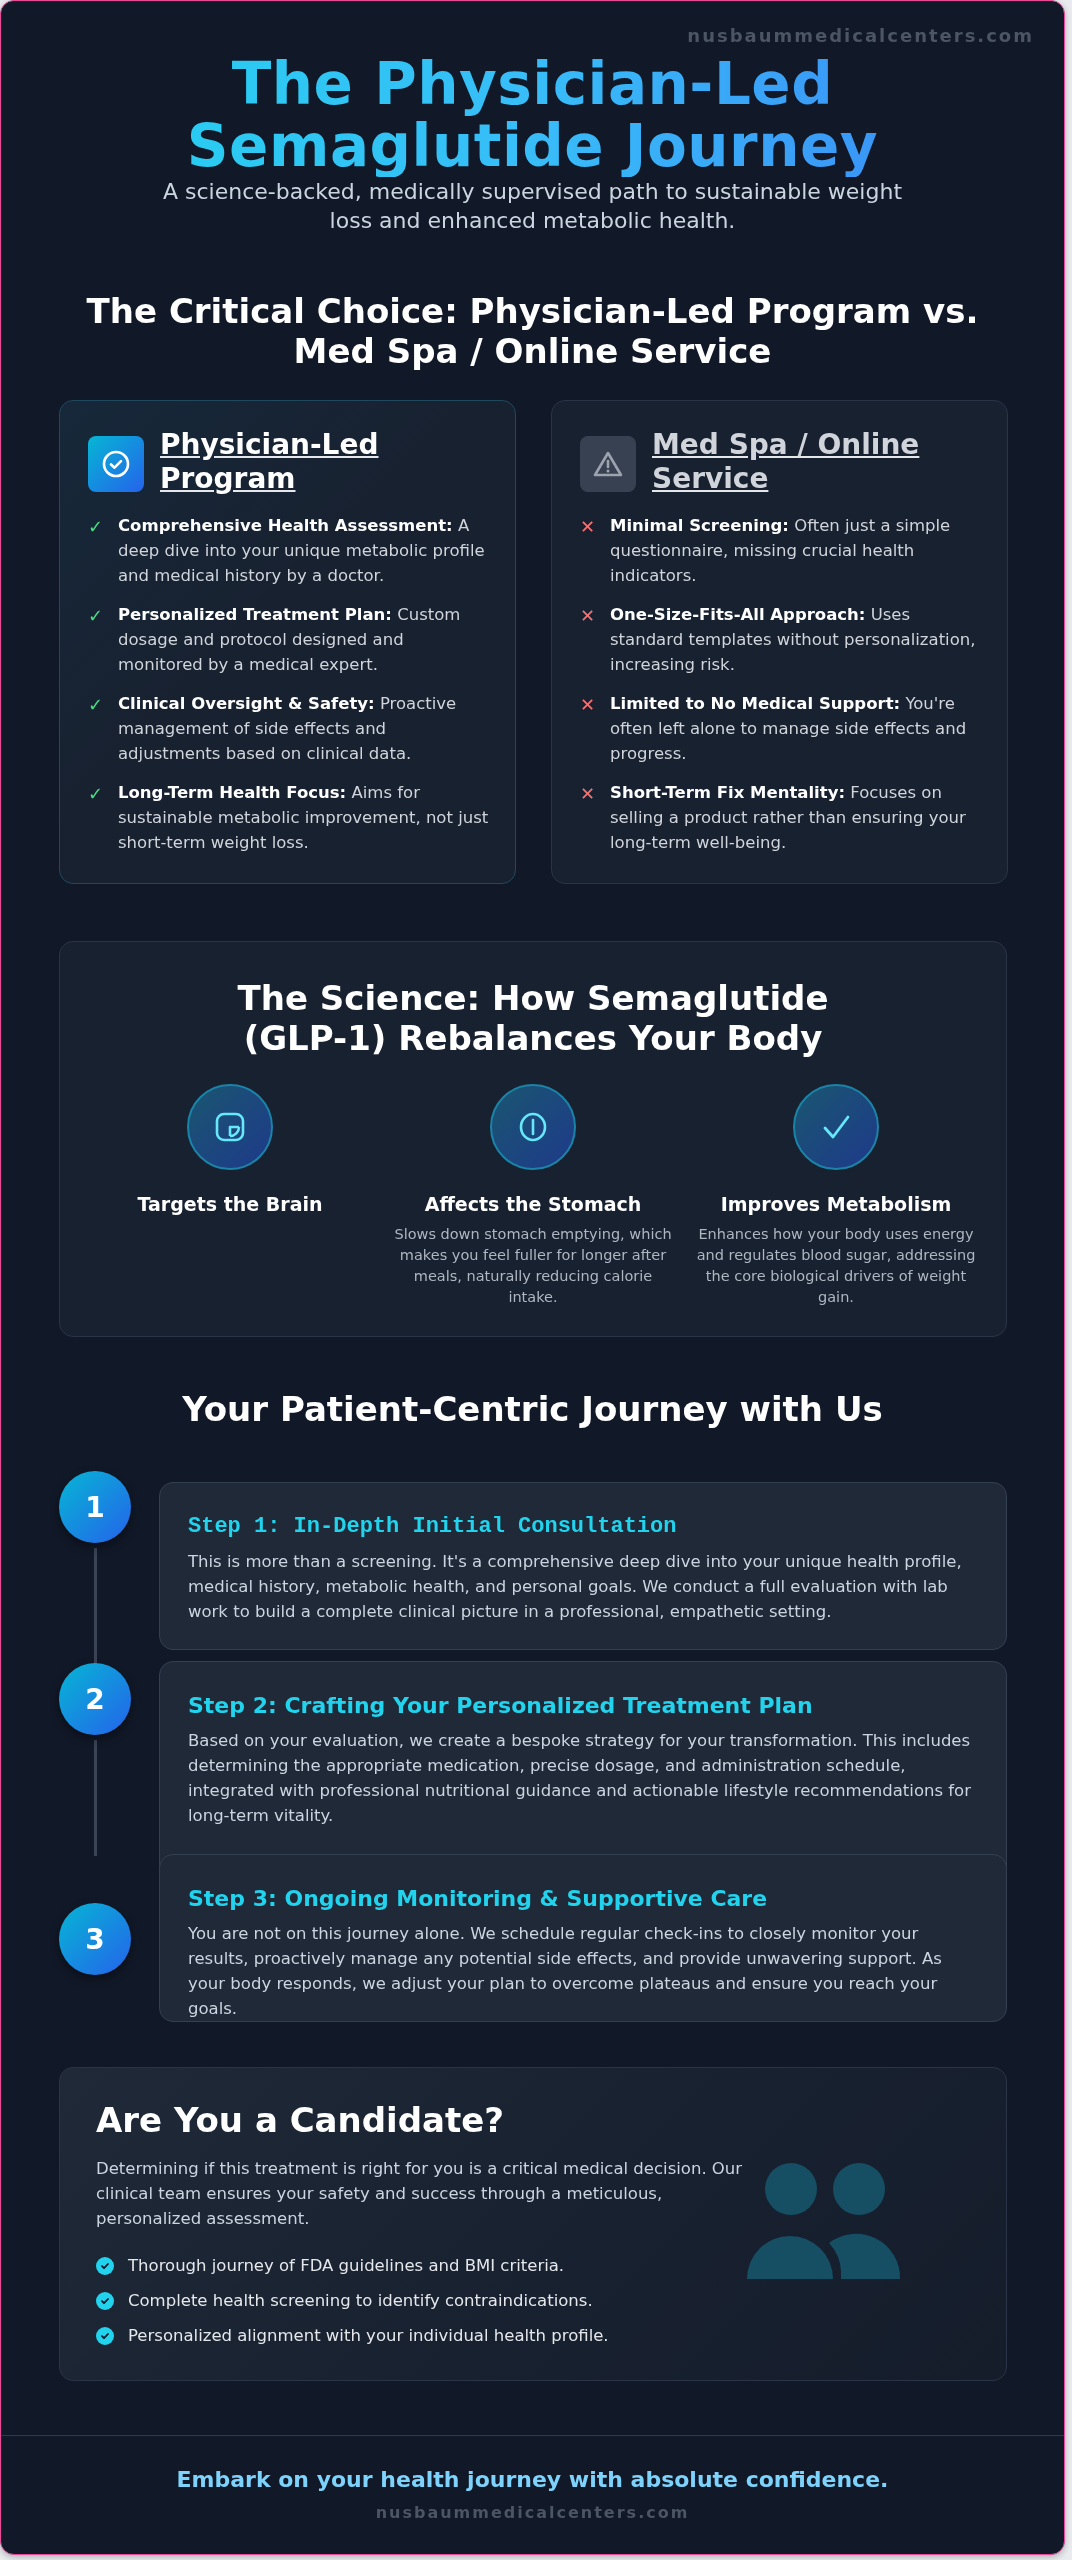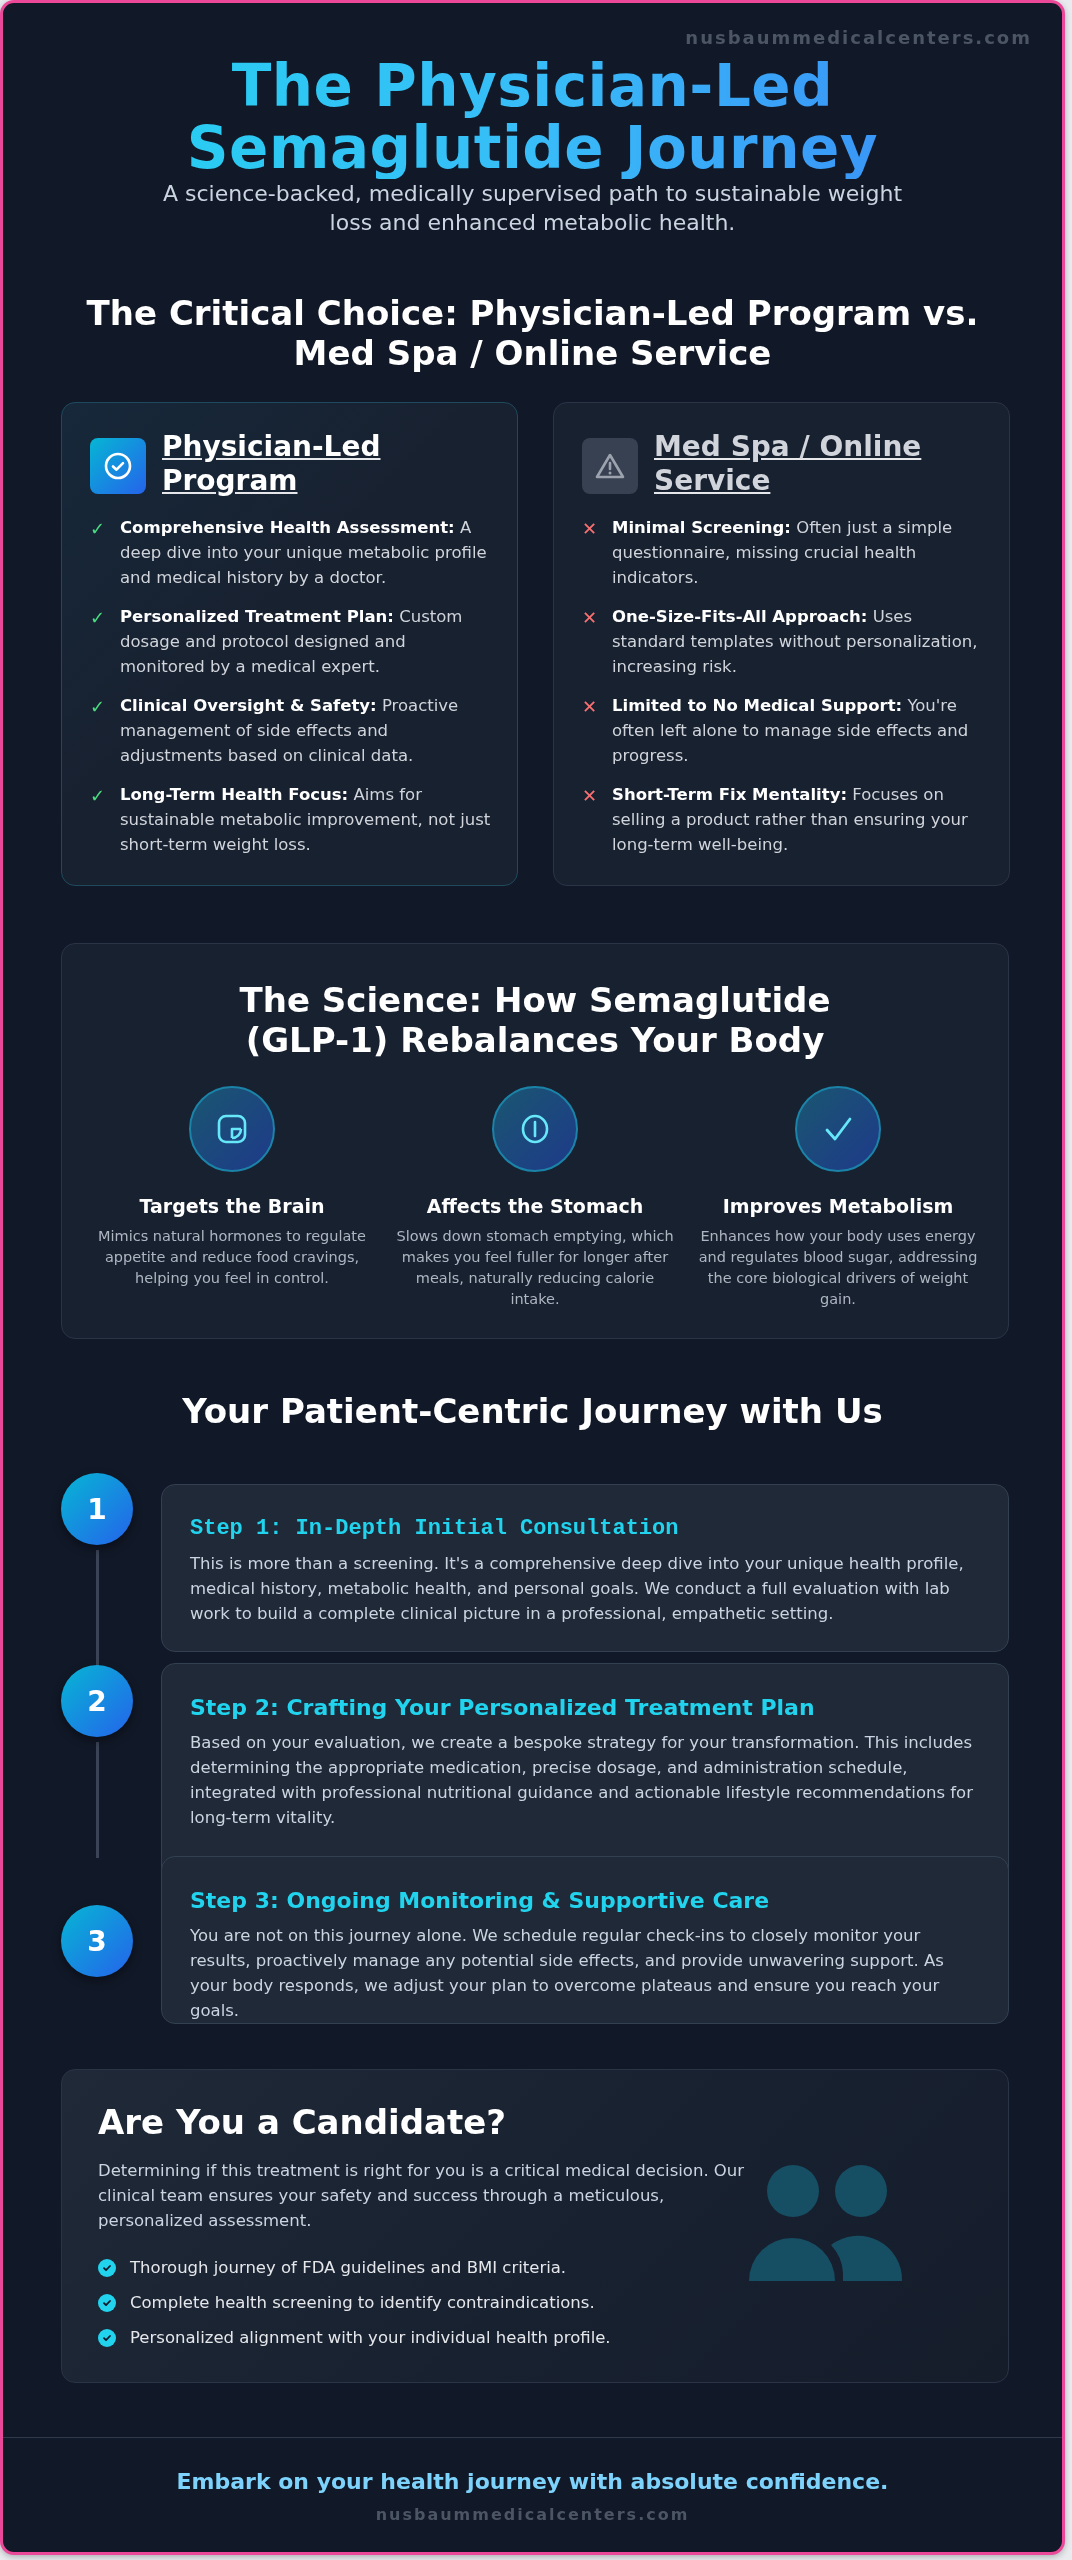--- a/index.html
+++ b/index.html
@@ -1,20 +1,20 @@
 <!DOCTYPE html>
 <html><head>
 <meta charset="utf-8">
 <style>
   * { box-sizing: border-box; margin: 0; padding: 0; }
   html, body { width: 1072px; height: 2560px; background: #e9ebef; overflow: hidden; }
   body { font-family: "DejaVu Sans", sans-serif; color: #e5e7eb; }
   .frame {
     position: absolute; left: 0; top: 0; width: 1065px; height: 2555px;
-    background: #111827; border-radius: 14px; border: 3px solid #ec4899;
+    background: #111827; border-radius: 14px; border: 1px solid #ec4899;
     box-shadow: 0 2px 6px rgba(0,0,0,0.25); overflow: hidden;
   }
   .domain-top {
     position: absolute; right: 30px; top: 24px;
     font-size: 18px; font-weight: bold; letter-spacing: 2px; color: #4b5563;
   }
   .hero-title {
     position: absolute; left: 0; right: 0; top: 52px; text-align: center;
     font-size: 58px; font-weight: bold; line-height: 62px; letter-spacing: 0.5px;
     background: linear-gradient(90deg, #22d3ee 0%, #38bdf8 50%, #3b82f6 100%);
@@ -160,21 +160,20 @@
     <div class="sci-cols">
       <div class="sci-col">
         <div class="sci-icon">
           <svg width="36" height="36" viewBox="0 0 36 36">
               <rect x="5" y="5" width="26" height="26" rx="7" fill="none" stroke="#67e8f9" stroke-width="2.6"></rect>
               <path d="M18 27V18h9" fill="none" stroke="#67e8f9" stroke-width="2.6" stroke-linejoin="round"></path>
               <path d="M18 27c5 0 9-4 9-9" fill="none" stroke="#67e8f9" stroke-width="2.6"></path>
             </svg>
         </div>
         <h3>Targets the Brain</h3>
-        <p>Mimics natural hormones to regulate appetite and reduce food cravings, helping you feel in control.</p>
       </div>
       <div class="sci-col">
         <div class="sci-icon">
           <svg width="36" height="36" viewBox="0 0 36 36">
               <ellipse cx="18" cy="18" rx="12" ry="13" fill="none" stroke="#67e8f9" stroke-width="2.6"></ellipse>
               <line x1="18" y1="11" x2="18" y2="25" stroke="#67e8f9" stroke-width="2.6" stroke-linecap="round"></line>
             </svg>
         </div>
         <h3>Affects the Stomach</h3>
         <p>Slows down stomach emptying, which makes you feel fuller for longer after meals, naturally reducing calorie intake.</p>

